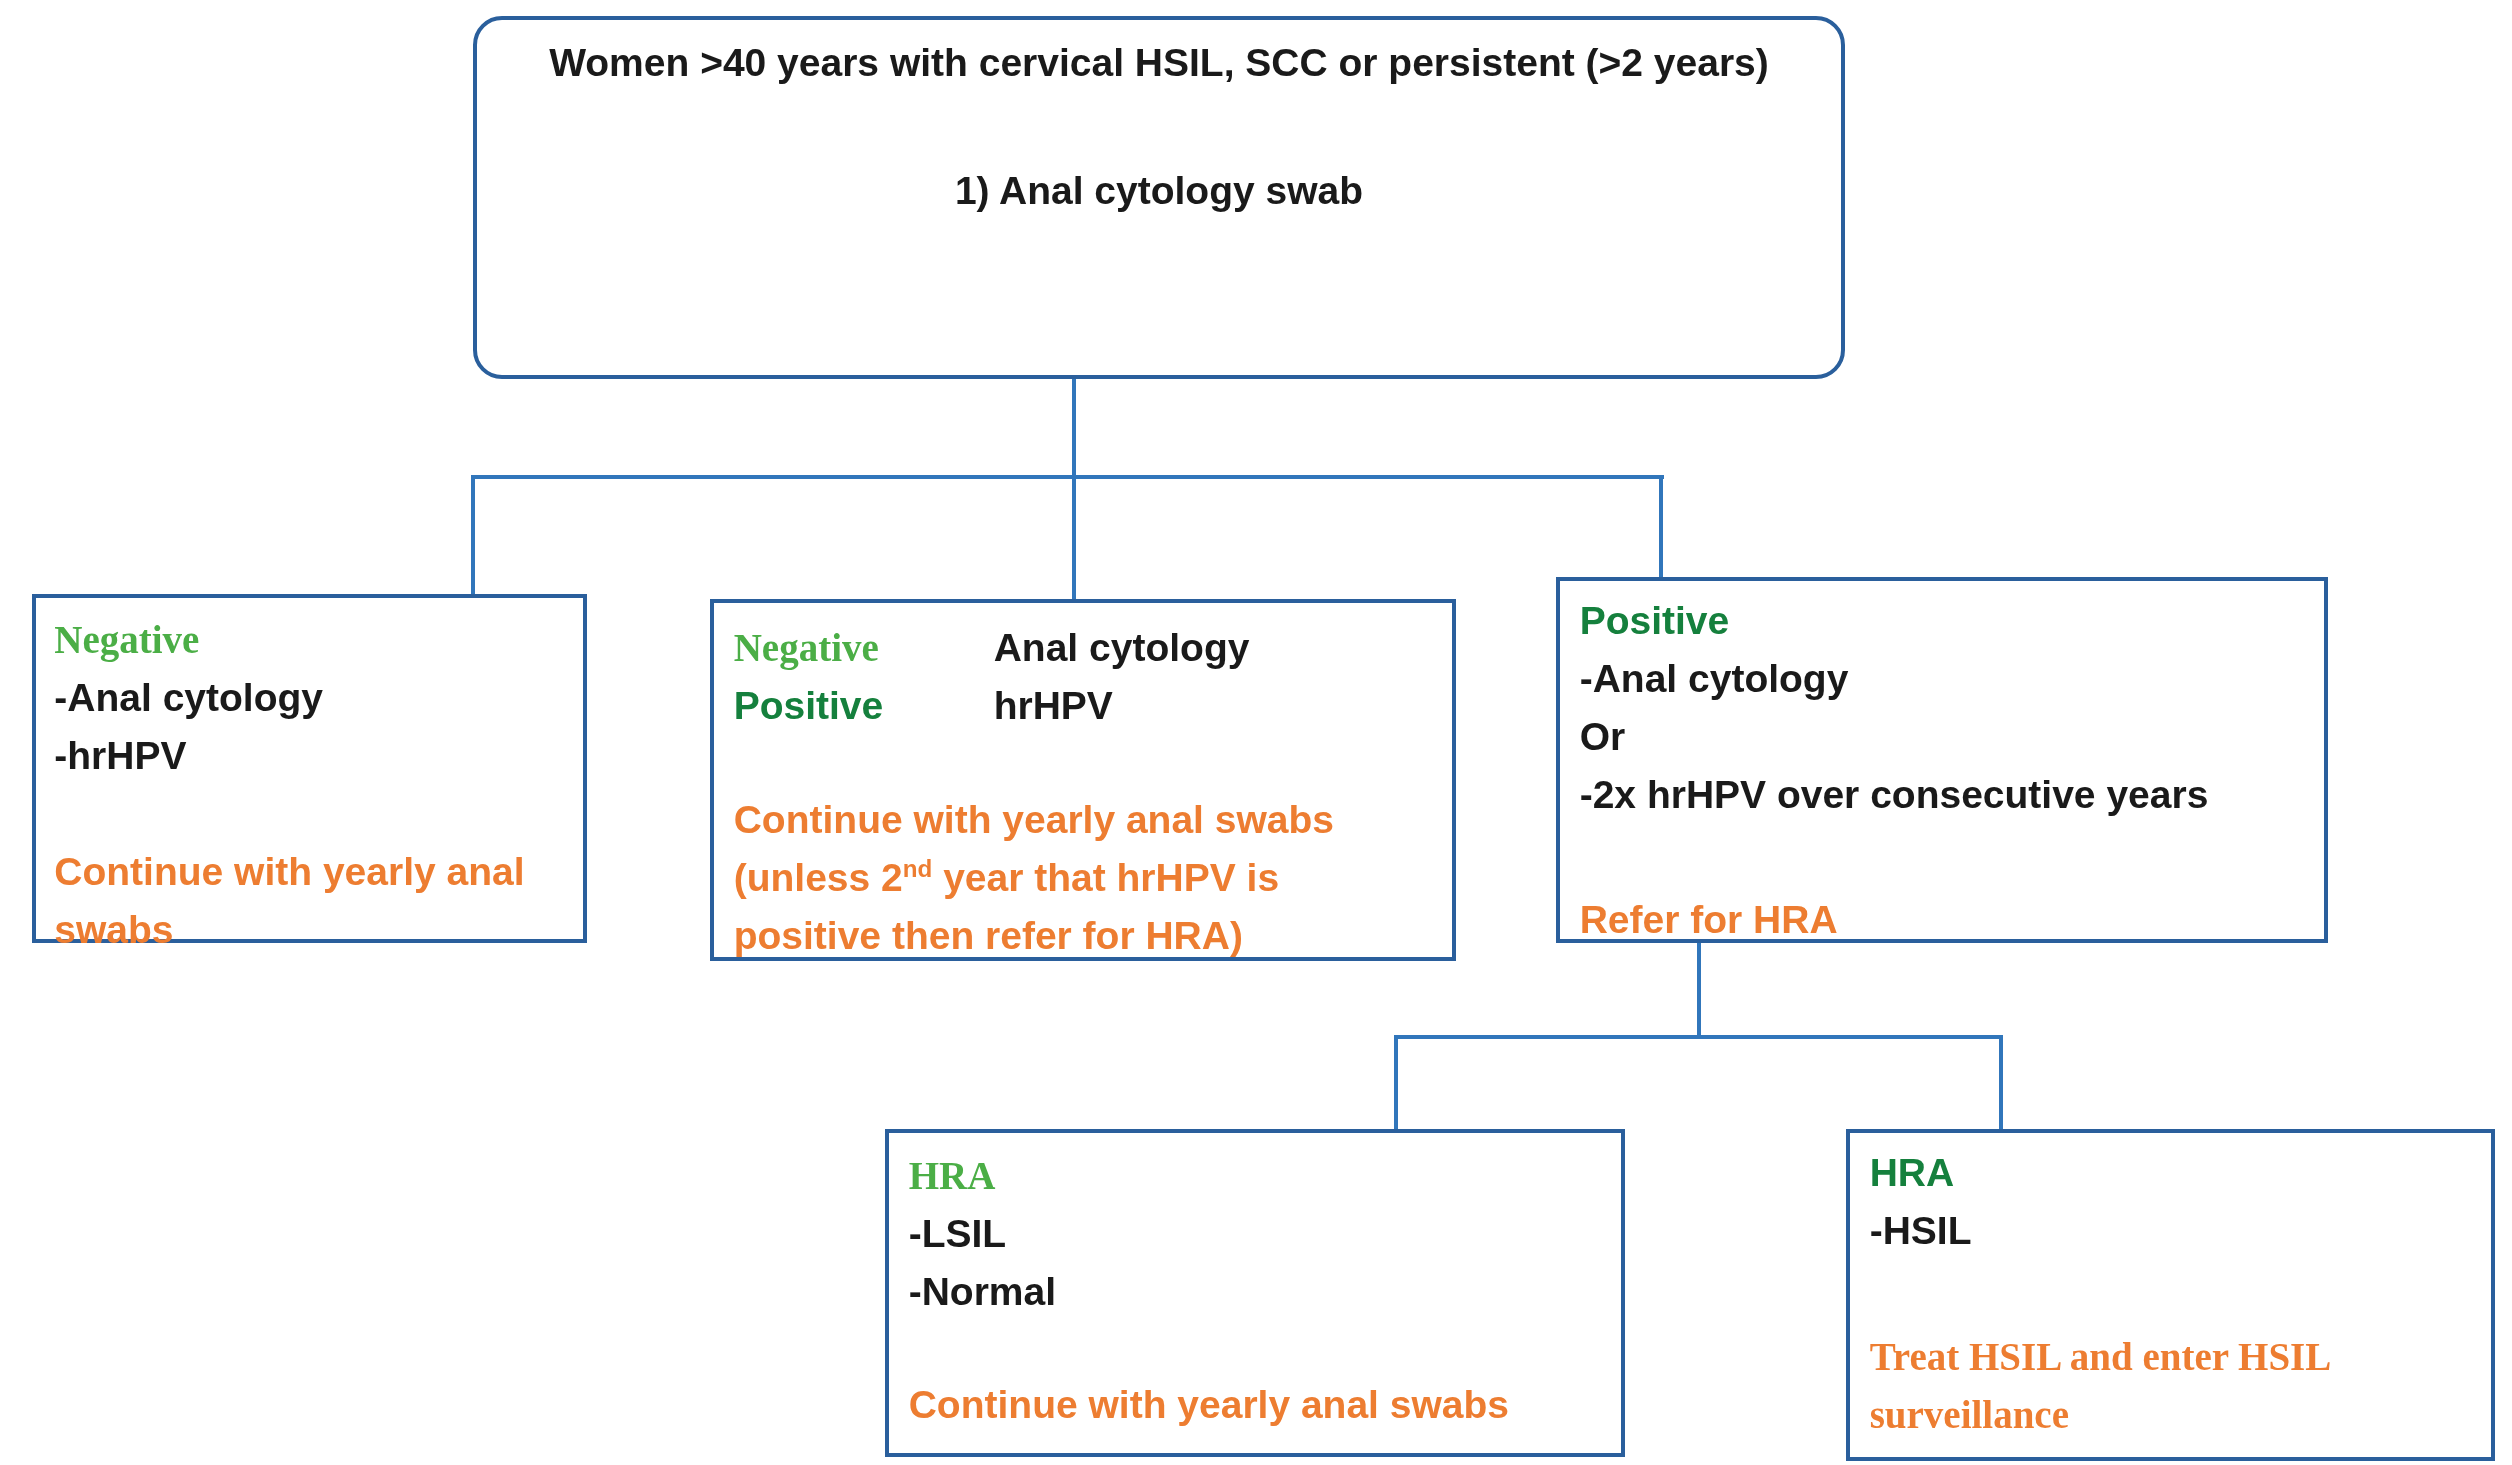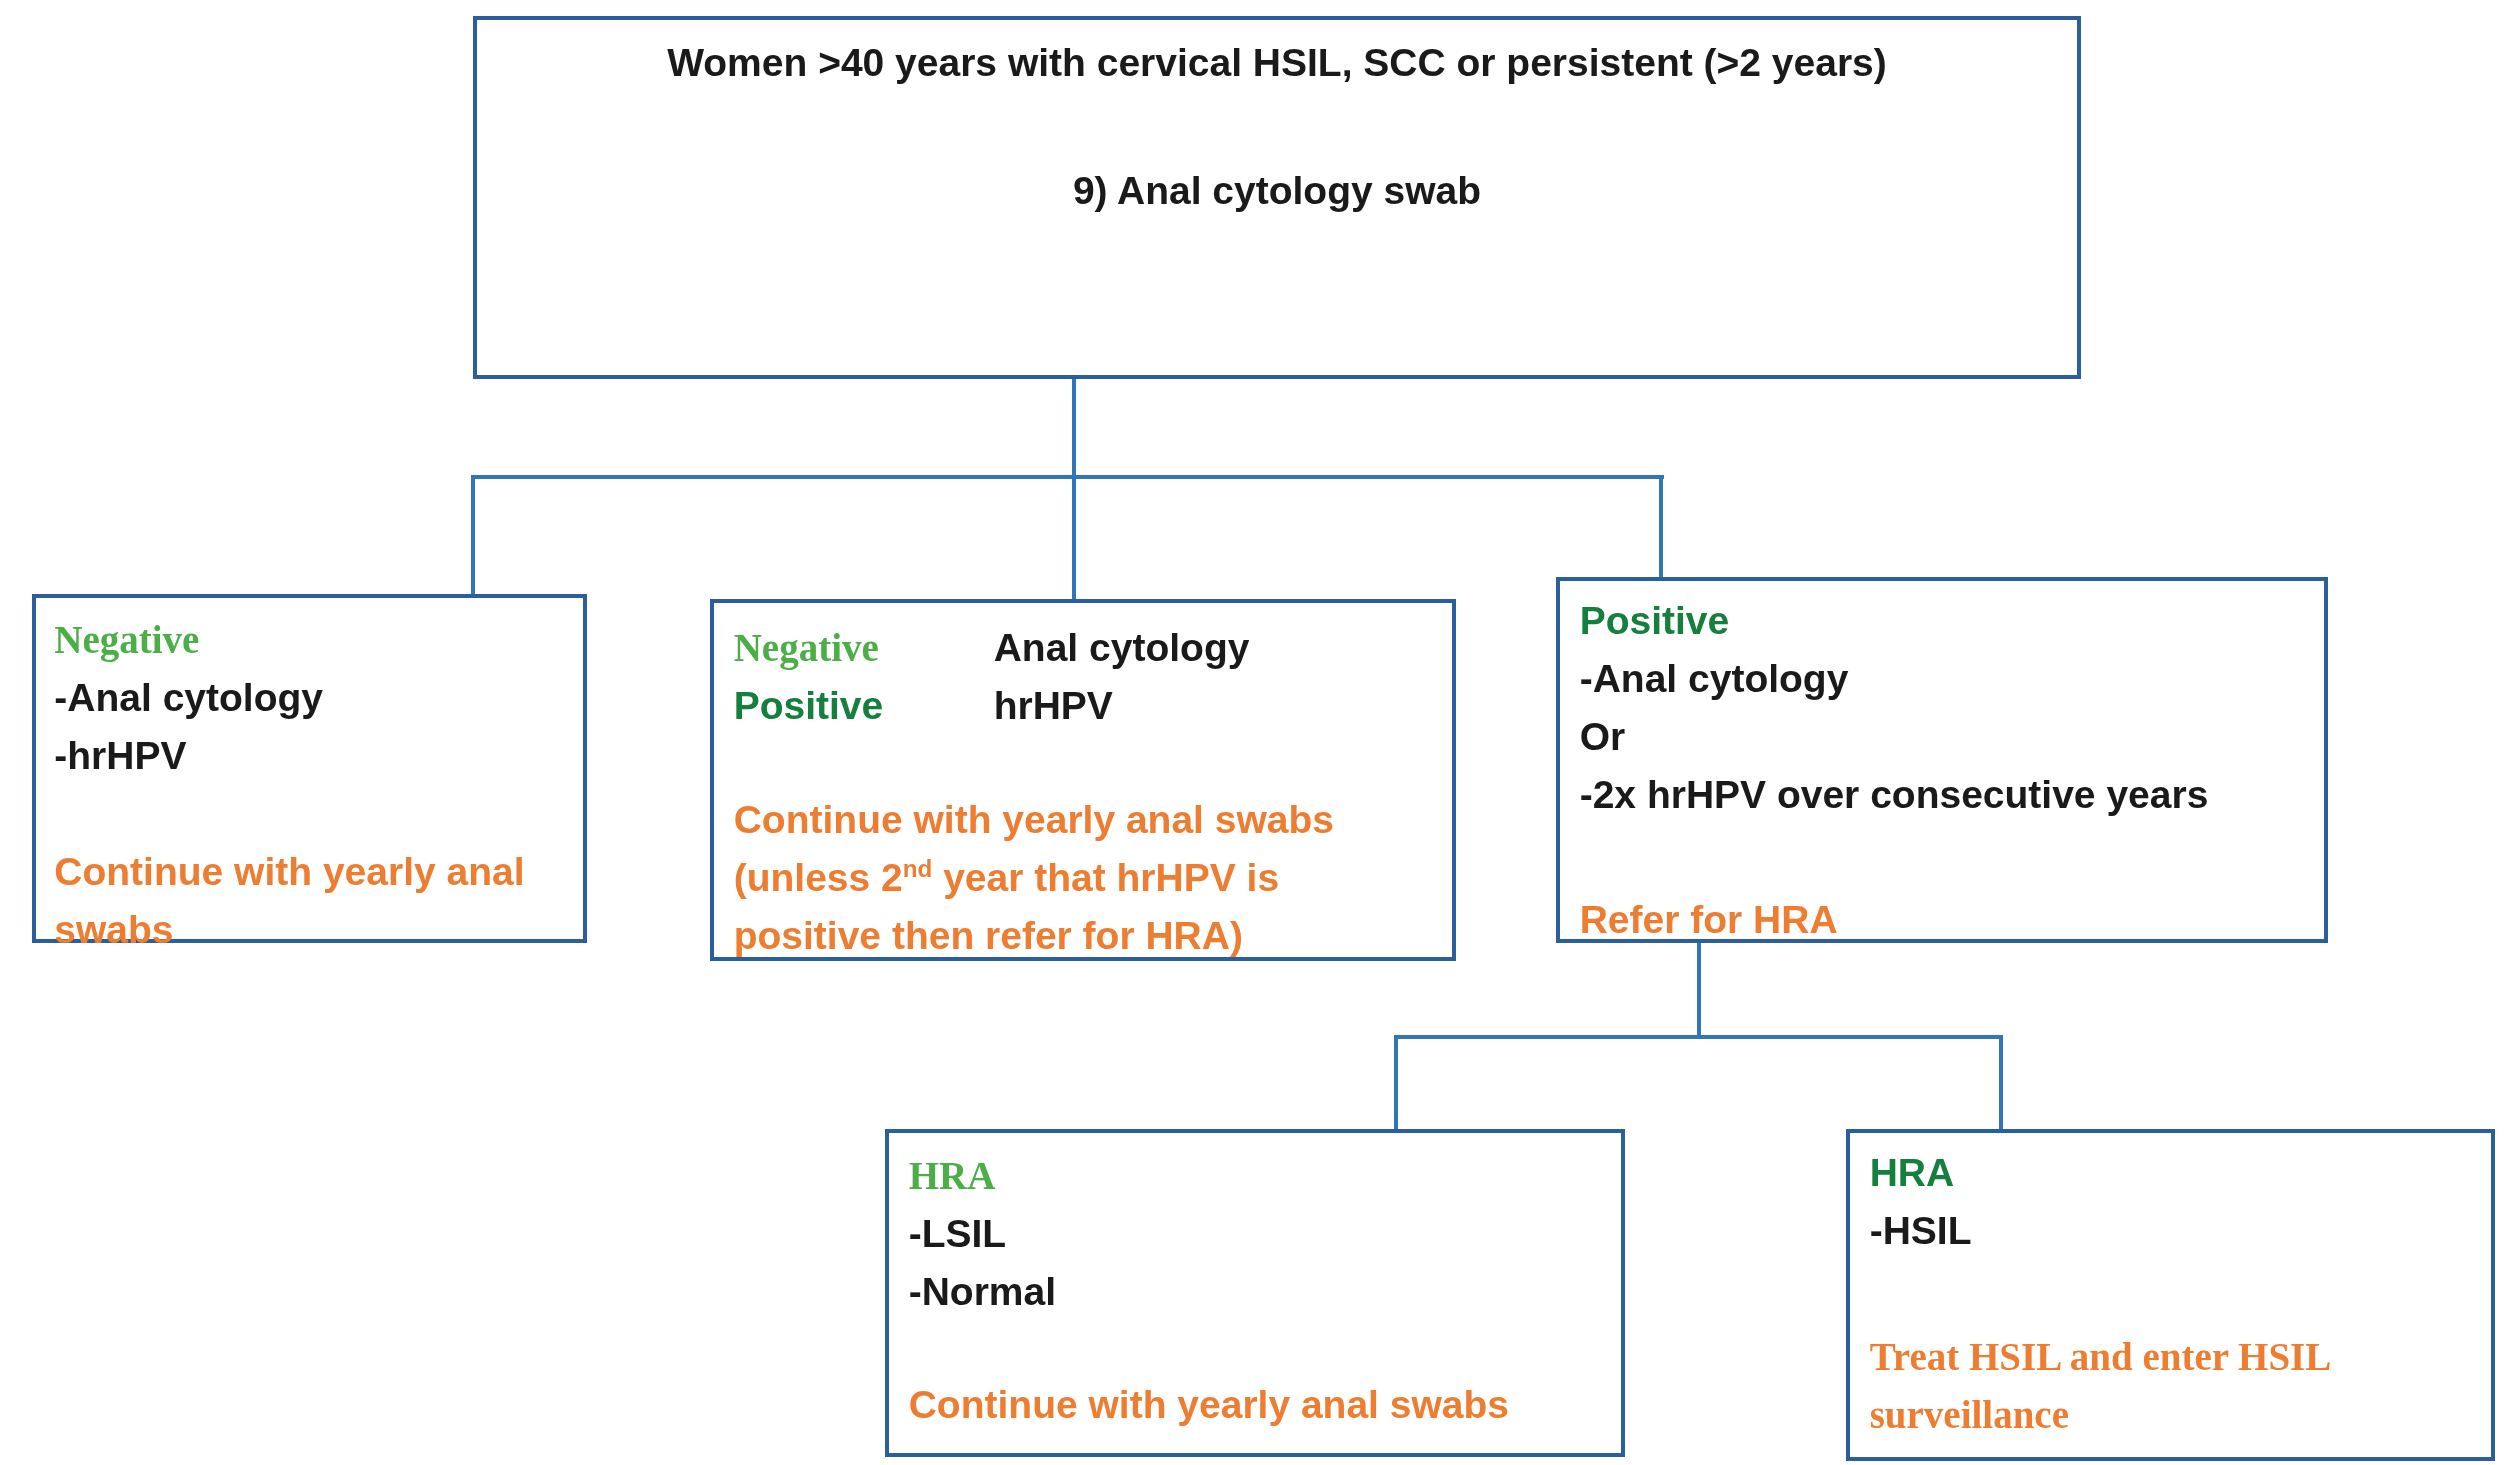--- a/index.html
+++ b/index.html
@@ -22,21 +22,21 @@
   }
   .green{color:#4bae46;font-family:Liberation Serif, serif;}
   .red{color:#15803d;}
   .orange{color:#ed7d31;}
   .black{color:#1a1a1a;}
   .hline,.vline{position:absolute;background:#3176bb;}
   .hline{height:4.2px;}
   .vline{width:4.2px;}
 
   
-  #top-box{left:473px;top:16px;width:1608px;height:363px;text-align:center;padding-top:14px;}
+  #top-box{left:473px;top:16px;width:1372px;height:363px;text-align:center;padding-top:14px;border-radius:29px;}
   #top-box .step1{margin-top:70px;}
   #top-box .step2{margin-top:15.5px;}
 
   
   #left-box{left:32px;top:594px;width:555px;height:349px;padding:12.7px 18.3px;}
   #left-box .action{margin-top:58px;}
 
   #middle-box{left:710px;top:599px;width:746px;height:362px;padding:15.5px 19.7px;}
   #middle-box .row{display:flex;}
   #middle-box .result-col{flex:0 0 260px;}
@@ -74,21 +74,21 @@
   <div class="vline" id="conn-drop-left"></div>
   <div class="vline" id="conn-drop-center"></div>
   <div class="vline" id="conn-drop-right"></div>
   <div class="vline" id="conn-positive-stem"></div>
   <div class="hline" id="conn-h2"></div>
   <div class="vline" id="conn-drop-hra-left"></div>
   <div class="vline" id="conn-drop-hra-right"></div>
 
   <div class="box" id="top-box">
     <div>Women &gt;40 years with cervical HSIL, SCC or persistent (&gt;2 years)</div>
-    <div class="step1">9) Anal cytology swab</div>
+    <div class="step1">1) Anal cytology swab</div>
   </div>
 
   <div class="box" id="left-box">
     <div class="green">Negative</div>
     <div class="black">-Anal cytology</div>
     <div class="black">-hrHPV</div>
     <div class="orange action">Continue with yearly anal swabs</div>
   </div>
 
   <div class="box" id="middle-box">

